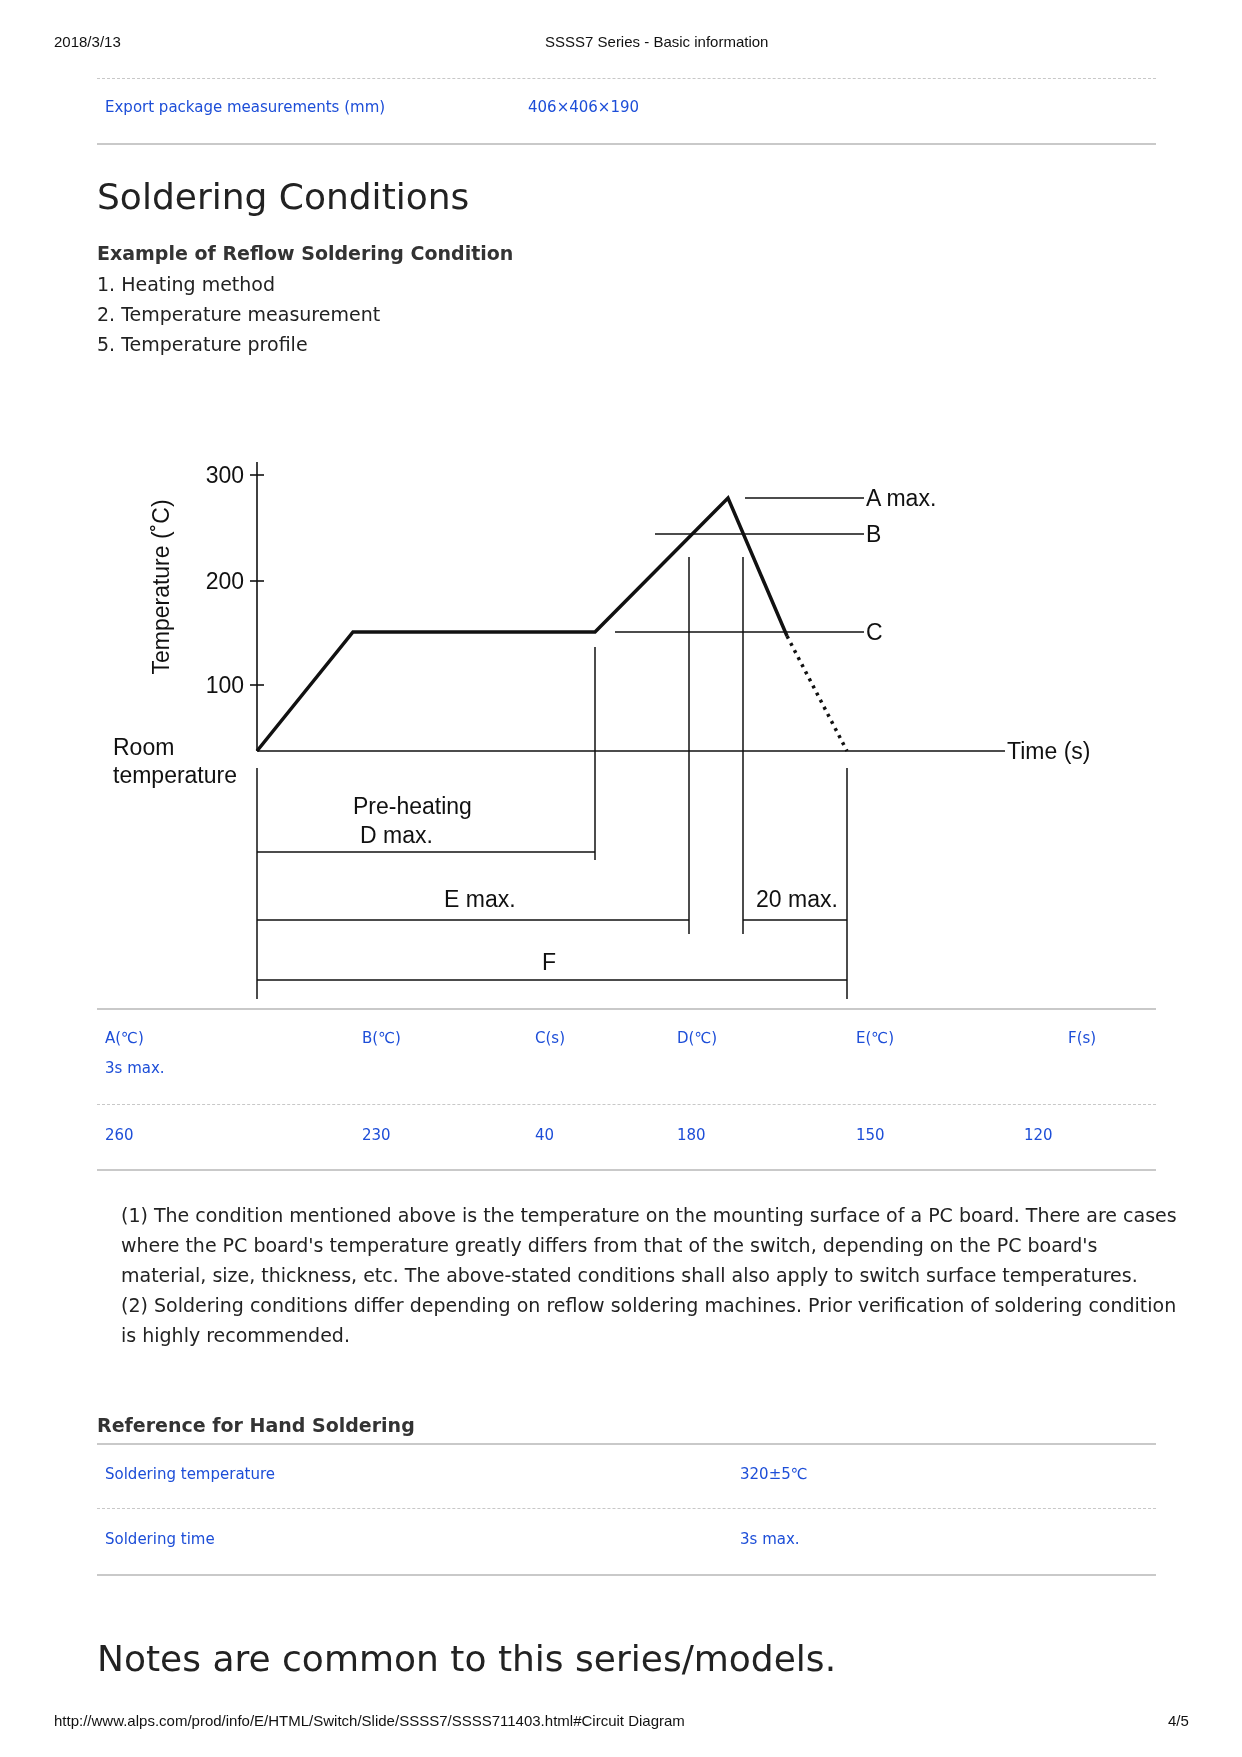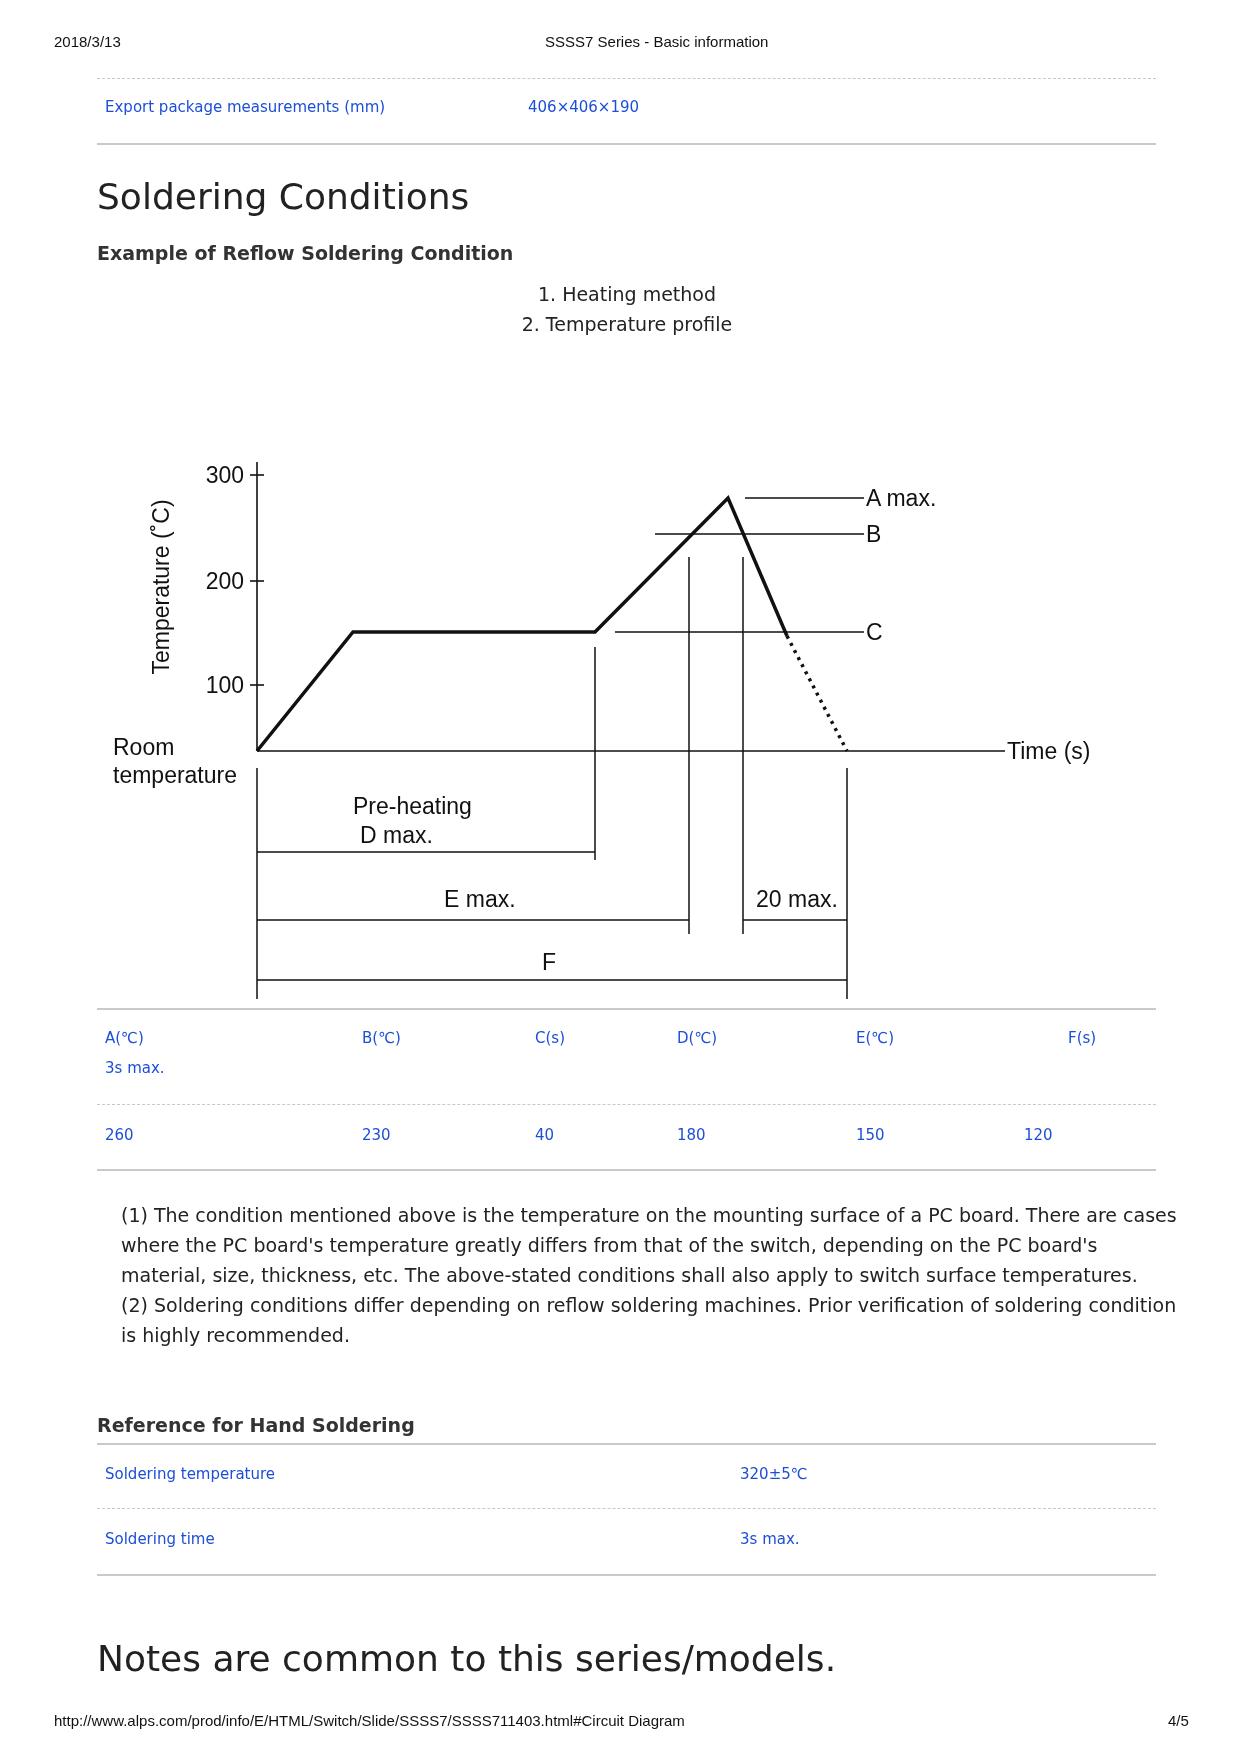--- a/index.html
+++ b/index.html
@@ -22,23 +22,24 @@
 <div class="abs hdr" style="left:545px;">SSSS7 Series - Basic information</div>
 
 <div class="dash" style="top:78px;"></div>
 <div class="abs rowtxt" style="left:105px; top:98px;">Export package measurements (mm)</div>
 <div class="abs rowtxt" style="left:528px; top:98px;">406×406×190</div>
 <div class="solid" style="top:143px;"></div>
 
 <div class="abs h2" style="left:97px; top:176px;">Soldering Conditions</div>
 
 <div class="abs bold" style="left:97px; top:242px;">Example of Reflow Soldering Condition</div>
-<div class="abs p" style="top:279px;text-align:center;">
+<div class="abs p" style="top:269px;">
   <div>1. Heating method</div>
-  <div>2. Temperature profile</div>
+  <div>2. Temperature measurement</div>
+  <div>5. Temperature profile</div>
 </div>
 
 <svg class="abs" style="left:0; top:0;" width="1242" height="1010">
   <g stroke="#111" fill="none">
     <line id="y-axis" x1="257" y1="462" x2="257" y2="751" stroke-width="1.6"></line>
     <line x1="250" y1="475" x2="264" y2="475" stroke-width="1.6"></line>
     <line x1="250" y1="581" x2="264" y2="581" stroke-width="1.6"></line>
     <line x1="250" y1="685" x2="264" y2="685" stroke-width="1.6"></line>
     <line x1="257" y1="751" x2="1005" y2="751" stroke-width="1.6"></line>
     <polyline points="257,751 353,632 595,632 728,498 787,636" stroke-width="3.5" stroke-linejoin="miter"></polyline>

